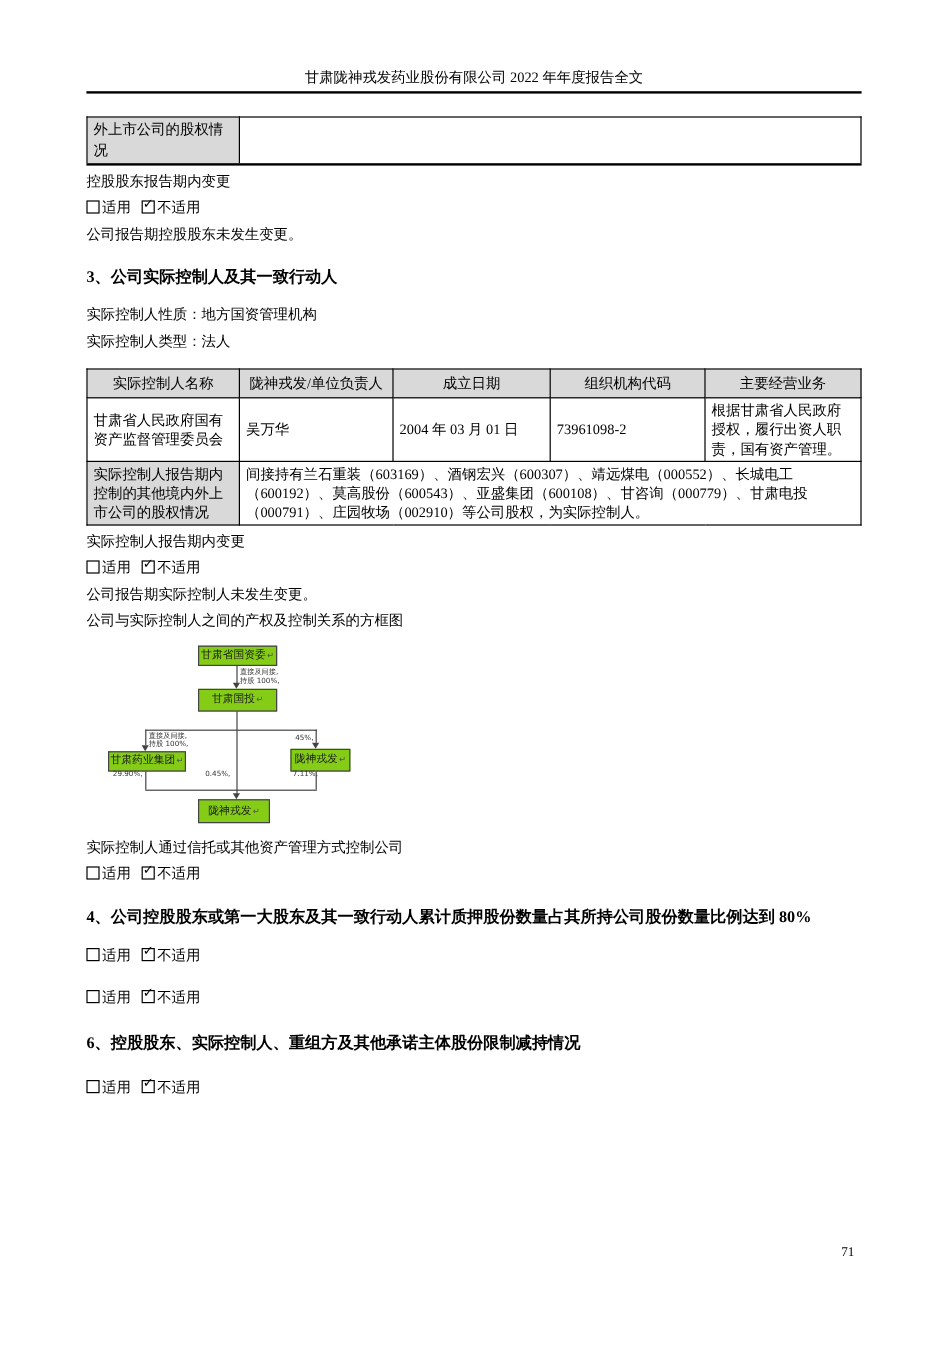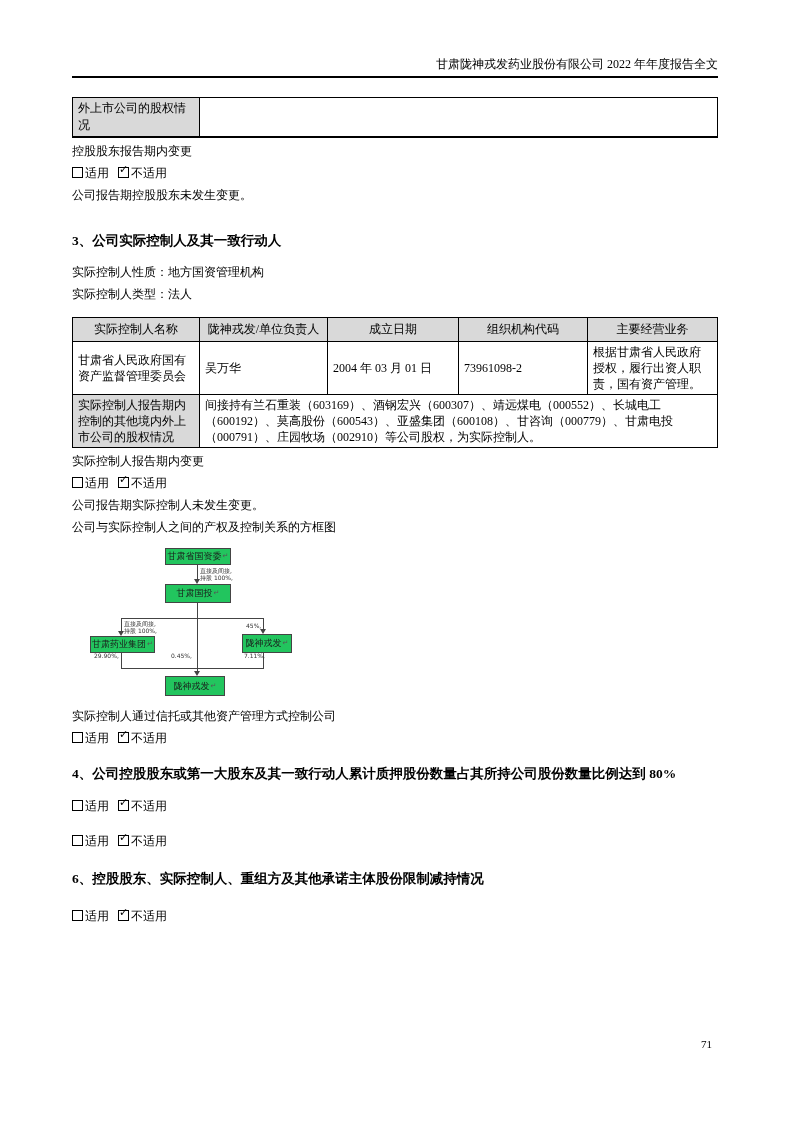--- a/index.html
+++ b/index.html
@@ -1,39 +1,39 @@
 <!DOCTYPE html>
 <html lang="zh"><head>
 <meta charset="utf-8">
 <style>
   html,body{margin:0;padding:0;background:#ffffff;}
   .page{position:relative;width:793px;height:1122px;background:#ffffff;overflow:hidden;
         font-family:"Liberation Serif","DejaVu Serif",serif;color:#000;}
   .content{position:absolute;left:72px;top:0;width:646px;}
   .hdr{margin-top:57px;padding-bottom:5px;border-bottom:2px solid #000;
-       text-align:right;font-size:12px;line-height:14px;}
+       text-align:center;font-size:12px;line-height:14px;}
   .para{font-size:12px;line-height:14px;margin:0;}
   .h-sec{font-size:13.5px;font-weight:bold;line-height:18px;margin:0;}
   .tbl{border-collapse:collapse;table-layout:fixed;width:100%;font-size:12px;padding-left:12px;}
   .tbl td,.tbl th{border:1px solid #000;padding:2px 5px;line-height:16px;
        font-weight:normal;vertical-align:middle;text-align:left;}
   .gray{background:#d9d9d9;}
   .frag{margin-top:19px;}
   .frag td{line-height:17px;}
   .frag tr td{border-bottom:2px solid #000;}
   .main{margin-top:16px;}
   .main th{text-align:center;background:#d9d9d9;line-height:15px;padding:4px 5px;}
   .checkline{font-size:12px;line-height:14px;white-space:nowrap;}
   .cb{display:inline-block;width:9px;height:9px;border:1px solid #000;position:relative;
       vertical-align:-1px;margin-right:2px;background:#fff;}
   .cb .tick{position:absolute;left:0;top:-4px;font-size:11px;line-height:11px;
       font-family:"DejaVu Sans",sans-serif;}
   .cb.second{margin-left:9px;}
   .diagram{position:relative;height:158px;font-family:"DejaVu Sans",sans-serif;}
-  .dbox{position:absolute;border:1px solid #444;background:#22c55e;color:#1a1a1a;
+  .dbox{position:absolute;border:1px solid #444;background:#84cc16;color:#1a1a1a;
         font-size:9px;line-height:9px;display:flex;align-items:center;justify-content:center;white-space:nowrap;}
   .dbox .mark{font-size:7px;color:#555;margin-left:1px;}
   .dlabel{position:absolute;font-size:6px;line-height:7px;color:#333;white-space:nowrap;}
   .vl{position:absolute;width:1px;background:#444;}
   .hl{position:absolute;height:1px;background:#444;}
   .arr{position:absolute;width:0;height:0;border-left:3px solid transparent;
        border-right:3px solid transparent;border-top:5px solid #444;}
   .page-num{position:absolute;left:701px;top:1038px;font-size:11px;line-height:13px;}
 </style>
 </head>
@@ -60,21 +60,21 @@
     </table>
 
     <p class="para" style="margin-top:6px">控股股东报告期内变更</p>
 
     <div class="checkline" style="margin-top:8px">
       <span class="cb"></span><span>适用</span><span class="cb second"><span class="tick">✓</span></span><span>不适用</span>
     </div>
 
     <p class="para" style="margin-top:8px">公司报告期控股股东未发生变更。</p>
 
-    <h3 class="h-sec" style="margin-top:30px">3、公司实际控制人及其一致行动人</h3>
+    <h3 class="h-sec" style="margin-top:20px">3、公司实际控制人及其一致行动人</h3>
 
     <p class="para" style="margin-top:15px">实际控制人性质：地方国资管理机构</p>
     <p class="para" style="margin-top:8px">实际控制人类型：法人</p>
 
     <table class="tbl main">
       <colgroup>
         <col style="width:127px">
           <col style="width:128px">
           <col style="width:131px">
           <col style="width:129px">

